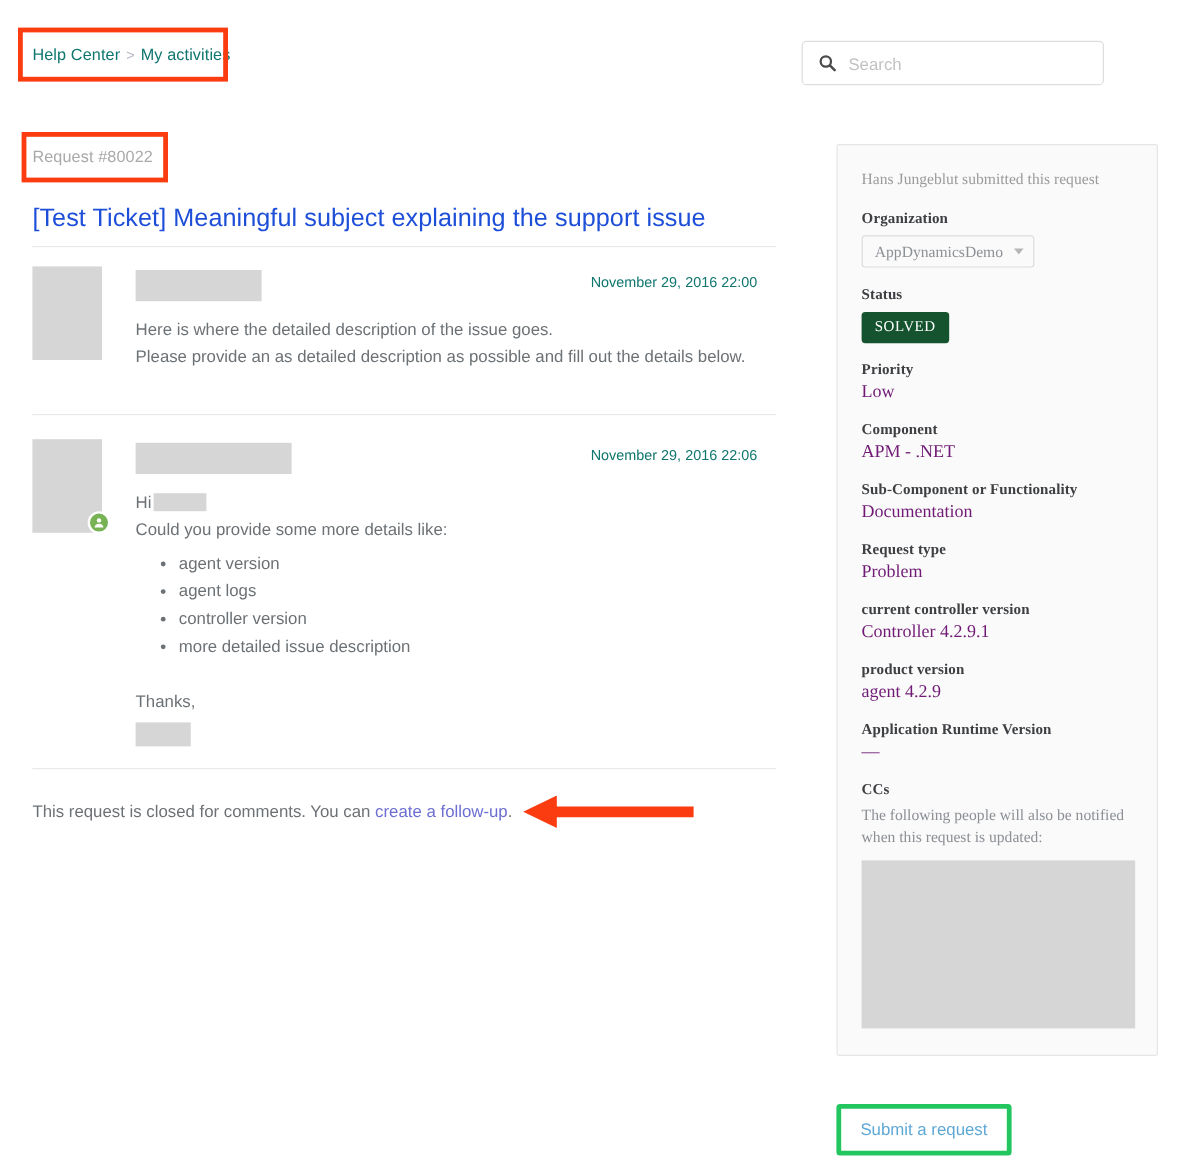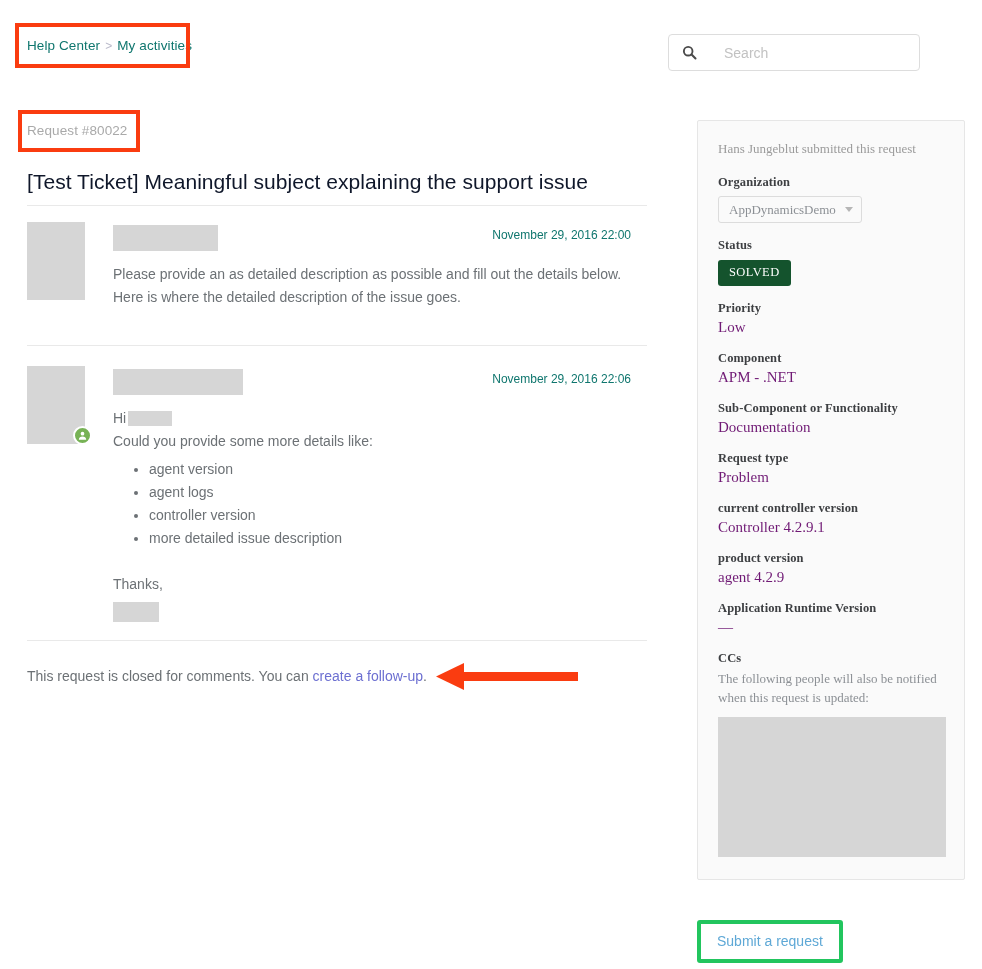--- a/index.html
+++ b/index.html
@@ -25,21 +25,21 @@
   .breadcrumb a { color: #0f766e; text-decoration: none; }
   .breadcrumb .sep { color: #b9b9c9; margin: 0 5px; font-size: 12px; }
 
   .req-id {
     position: absolute; left: 27px; top: 123px;
     font-size: 13.5px; color: #a9a9a9; letter-spacing: .1px;
   }
 
   .ticket-title {
     position: absolute; left: 27px; top: 156px; width: 620px;
-    font-size: 21px; font-weight: 400; color: #0f172a; letter-spacing: .05px;
+    font-size: 21px; font-weight: 400; color: #1d4ed8; letter-spacing: .05px;
   }
 
   .hr {
     position: absolute; left: 27px; width: 620px; height: 1px;
     background: #e9e9e9;
   }
   .hr-1 { top: 205px; }
   .hr-2 { top: 345px; }
   .hr-3 { top: 640px; }
 
@@ -93,21 +93,21 @@
     font-size: 14px; color: #6c7175;
   }
   .closed-note a { color: #6c6fd1; text-decoration: none; }
 
   
   .side-col { position: absolute; left: 660px; top: 0; width: 322px; height: 969px; }
 
   .search-wrap {
     position: absolute; left: 8px; top: 34px; width: 252px; height: 37px;
     border: 1px solid #dddddd; border-radius: 4px; background: #fff;
-    display: flex; align-items: center; gap: 17px;
+    display: flex; align-items: center;
   }
   .search-icon { margin-left: 13px; margin-right: 10px; display: flex; }
   .search-input {
     border: 0; outline: none; background: transparent;
     font-family: inherit; font-size: 14px; color: #555;
     width: 250px; height: 33px; padding: 0;
   }
   .search-input::placeholder { color: #c2c2c2; }
 
   .info-panel {
@@ -180,22 +180,22 @@
 
     <h1 class="ticket-title">[Test Ticket] Meaningful subject explaining the support issue</h1>
 
     <div class="hr hr-1"></div>
 
     <div class="comment c1">
       <div class="avatar"></div>
       <div class="name-redact nr-1"></div>
       <div class="cdate">November 29, 2016 22:00</div>
       <div class="cbody">
+        <p>Here is where the detailed description of the issue goes.</p>
         <p>Please provide an as detailed description as possible and fill out the details below.</p>
-        <p>Here is where the detailed description of the issue goes.</p>
       </div>
     </div>
 
     <div class="hr hr-2"></div>
 
     <div class="comment c2">
       <div class="avatar"></div>
       <div class="avatar-badge">
         <svg width="11" height="11" viewBox="0 0 24 24" aria-hidden="true">
           <circle cx="12" cy="8" r="4" fill="#ffffff"></circle>

